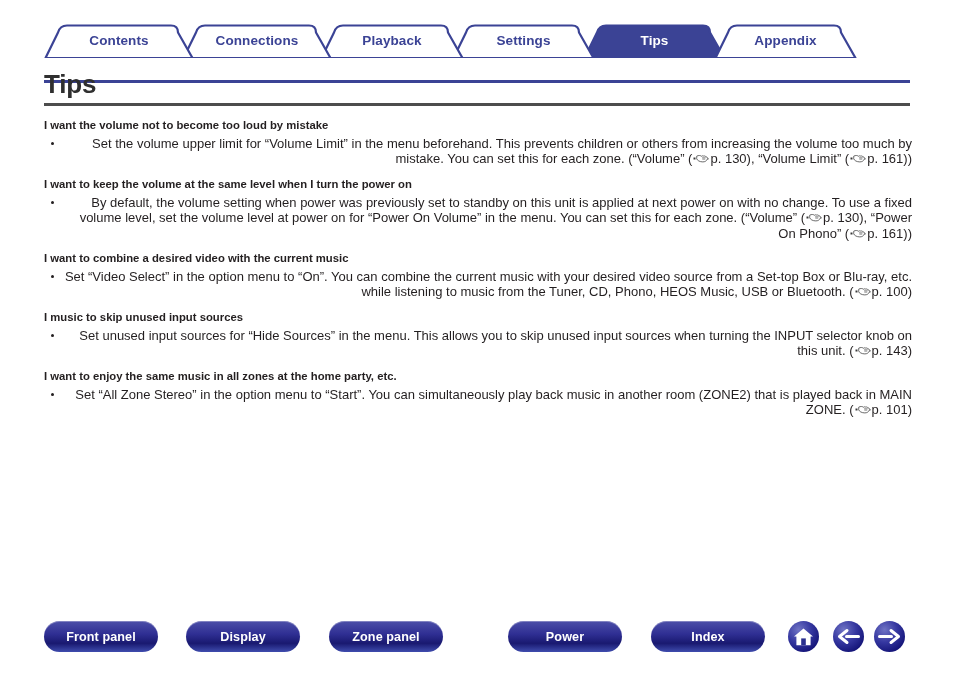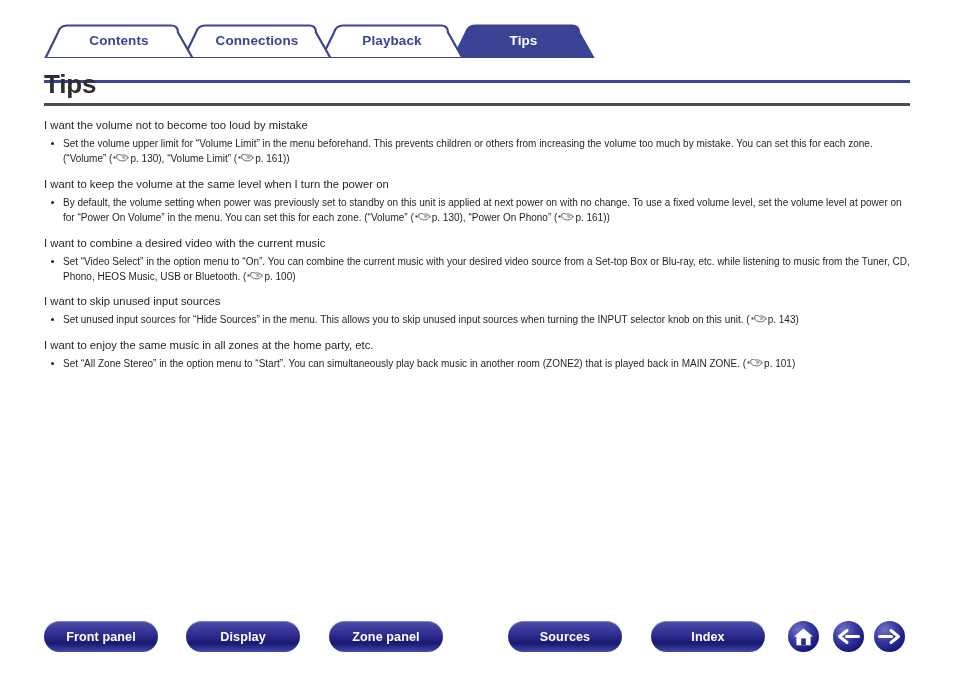--- a/index.html
+++ b/index.html
@@ -92,31 +92,32 @@
   
   .content {
     position: absolute;
     left: 44px;
     top: 117px;
     width: 868px;
   }
   .section { margin-bottom: 9px; }
   .section-heading {
     font-size: 11.3px;
-    font-weight: normal;
+    font-weight: bold;
     color: #231f20;
     line-height: 16px;
     margin-bottom: 3px;
   }
   .bullet-item {
     position: relative;
     padding-left: 19px;
-    font-size: 10px;
+    font-size: 13px;
     line-height: 15.4px;
     color: #231f20;
+    text-align: right;
   }
   .bullet-item .bullet-dot {
     position: absolute;
     left: 7px;
     top: 6px;
     width: 3px;
     height: 3px;
     background: #231f20;
     border-radius: 50%;
   }
@@ -179,26 +180,38 @@
           <path d="M 1.5 34 L 14 8.5 Q 16 1.5 23 1.5 L 127 1.5 Q 134 1.5 134 8.5 L 148.5 34 Z" fill="#ffffff" stroke="#3b4395" stroke-width="2.2" stroke-linejoin="round"></path>
         </svg>
         <span class="tab-label">Connections</span>
       </div>
       <div class="tab" style="width: 144px; margin-left: -12px; z-index: 8;">
         <svg class="tab-shape" width="144" height="34" viewBox="0 0 144 34">
           <path d="M 1.5 34 L 14 8.5 Q 16 1.5 23 1.5 L 121 1.5 Q 128 1.5 128 8.5 L 142.5 34 Z" fill="#ffffff" stroke="#3b4395" stroke-width="2.2" stroke-linejoin="round"></path>
         </svg>
         <span class="tab-label">Playback</span>
       </div>
+      <div class="tab" style="width: 143px; margin-left: -12px; z-index: 7;">
+        <svg class="tab-shape" width="143" height="34" viewBox="0 0 143 34">
+          <path d="M 1.5 34 L 14 8.5 Q 16 1.5 23 1.5 L 120 1.5 Q 127 1.5 127 8.5 L 141.5 34 Z" fill="#ffffff" stroke="#3b4395" stroke-width="2.2" stroke-linejoin="round"></path>
+        </svg>
+        <span class="tab-label">Settings</span>
+      </div>
       <div class="tab active" style="width: 143px; margin-left: -12px; z-index: 5;">
         <svg class="tab-shape" width="143" height="34" viewBox="0 0 143 34">
           <path d="M 1.5 34 L 14 8.5 Q 16 1.5 23 1.5 L 120 1.5 Q 127 1.5 127 8.5 L 141.5 34 Z" fill="#3b4395" stroke="#3b4395" stroke-width="2.2" stroke-linejoin="round"></path>
         </svg>
         <span class="tab-label">Tips</span>
       </div>
+      <div class="tab" style="width: 143px; margin-left: -12px; z-index: 5;">
+        <svg class="tab-shape" width="143" height="34" viewBox="0 0 143 34">
+          <path d="M 1.5 34 L 14 8.5 Q 16 1.5 23 1.5 L 120 1.5 Q 127 1.5 127 8.5 L 141.5 34 Z" fill="#ffffff" stroke="#3b4395" stroke-width="2.2" stroke-linejoin="round"></path>
+        </svg>
+        <span class="tab-label">Appendix</span>
+      </div>
     </div>
   <div class="tabbar-rule"></div>
 </div>
 
 <div class="page-title">Tips</div>
 <div class="title-rule"></div>
 
 <div class="content" id="content">
     <div class="section">
       <div class="section-heading">I want the volume not to become too loud by mistake</div>
@@ -226,21 +239,21 @@
     </div>
     <div class="section">
       <div class="section-heading">I want to combine a desired video with the current music</div>
       <div class="bullet-item"><span class="bullet-dot"></span><span>Set “Video Select” in the option menu to “On”. You can combine the current music with your desired video source from a Set-top Box or Blu-ray, etc. while listening to music from the Tuner, CD, Phono, HEOS Music, USB or Bluetooth.  (</span><span><svg class="handicon" viewBox="0 0 34 20" xmlns="http://www.w3.org/2000/svg">
             <path d="M3 11 L3 7 L7 7 L7 11 Z" fill="#3a3a3a"></path>
             <path d="M9.5 4.2 C13 2.4 17 2.8 19.5 4.6 C20.6 3.4 22.6 3.2 23.6 4.4 C24.9 3.6 26.8 3.8 27.4 5.2 C29 5.2 30.6 6.4 30.4 8.2 L33 9.6 L30.2 10.6 C29.4 13.6 26 15.8 21.6 15.8 C15.4 15.8 10.6 13 9.4 9.6 Z" fill="none" stroke="#3a3a3a" stroke-width="1.5" stroke-linejoin="round"></path>
             <path d="M20.2 7.6 L27.4 7.6 M20.6 10.2 L26.4 10.2" stroke="#3a3a3a" stroke-width="1.2"></path>
           </svg></span><span>p. 100)</span></div>
     </div>
     <div class="section">
-      <div class="section-heading">I want to skip unused input sources</div>
+      <div class="section-heading">I music to skip unused input sources</div>
       <div class="bullet-item"><span class="bullet-dot"></span><span>Set unused input sources for “Hide Sources” in the menu. This allows you to skip unused input sources when turning the INPUT selector knob on this unit.  (</span><span><svg class="handicon" viewBox="0 0 34 20" xmlns="http://www.w3.org/2000/svg">
             <path d="M3 11 L3 7 L7 7 L7 11 Z" fill="#3a3a3a"></path>
             <path d="M9.5 4.2 C13 2.4 17 2.8 19.5 4.6 C20.6 3.4 22.6 3.2 23.6 4.4 C24.9 3.6 26.8 3.8 27.4 5.2 C29 5.2 30.6 6.4 30.4 8.2 L33 9.6 L30.2 10.6 C29.4 13.6 26 15.8 21.6 15.8 C15.4 15.8 10.6 13 9.4 9.6 Z" fill="none" stroke="#3a3a3a" stroke-width="1.5" stroke-linejoin="round"></path>
             <path d="M20.2 7.6 L27.4 7.6 M20.6 10.2 L26.4 10.2" stroke="#3a3a3a" stroke-width="1.2"></path>
           </svg></span><span>p. 143)</span></div>
     </div>
     <div class="section">
       <div class="section-heading">I want to enjoy the same music in all zones at the home party, etc.</div>
       <div class="bullet-item"><span class="bullet-dot"></span><span>Set “All Zone Stereo” in the option menu to “Start”. You can simultaneously play back music in another room (ZONE2) that is played back in MAIN ZONE.  (</span><span><svg class="handicon" viewBox="0 0 34 20" xmlns="http://www.w3.org/2000/svg">
             <path d="M3 11 L3 7 L7 7 L7 11 Z" fill="#3a3a3a"></path>
@@ -255,21 +268,21 @@
       <div class="pill" style="left: 44px; top: 5px; width: 114px;">
         <span>Front panel</span>
       </div>
       <div class="pill" style="left: 186px; top: 5px; width: 114px;">
         <span>Display</span>
       </div>
       <div class="pill" style="left: 329px; top: 5px; width: 114px;">
         <span>Zone panel</span>
       </div>
       <div class="pill" style="left: 508px; top: 5px; width: 114px;">
-        <span>Sources</span>
+        <span>Power</span>
       </div>
       <div class="pill" style="left: 651px; top: 5px; width: 114px;">
         <span>Index</span>
       </div>
     </div>
 
   <div id="footer-icons">
       <div class="circlebtn" style="left: 788px; top: 5px;">
         <svg width="21" height="20" viewBox="0 0 21 20">
           <path d="M10.5 1.5 L20 9.4 L17.6 9.4 L17.6 18.2 L3.4 18.2 L3.4 9.4 L1 9.4 Z" fill="#ffffff"></path>

